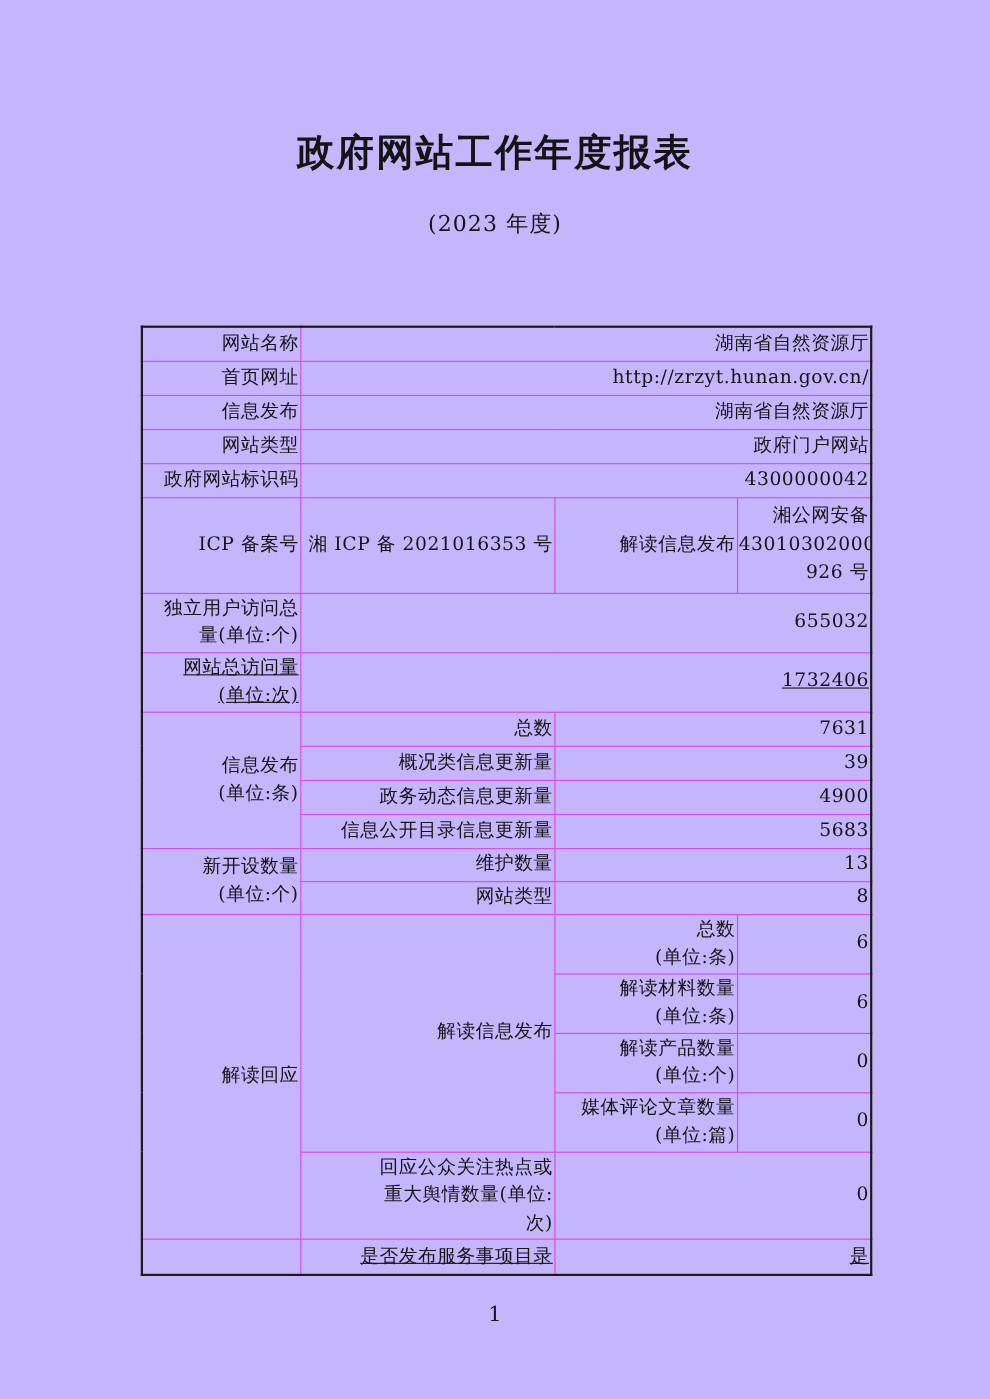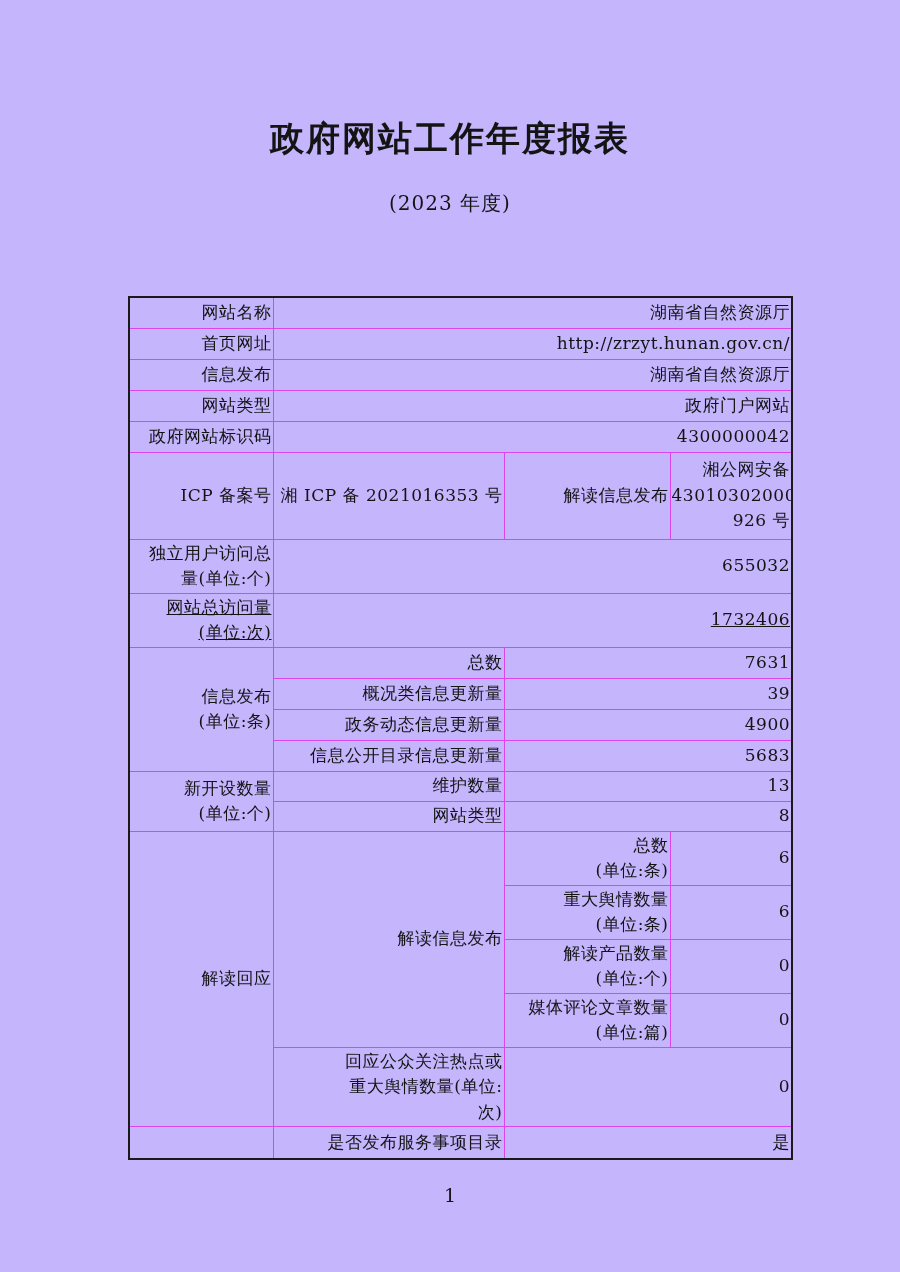--- a/index.html
+++ b/index.html
@@ -50,21 +50,21 @@
     white-space:pre-line;
     overflow:hidden;
   }
   td.al{text-align:left;}
   tr.h31{height:31px;}
   tr.h30{height:30px;}
   tr.h87{height:87px;}
   tr.h54{height:54px;}
   tr.h53{height:53px;text-decoration:underline;}
   tr.h71{height:71px;}
-  tr.h36{height:32px;}
+  tr.h36{height:32px;text-decoration:underline;}
   .page-number{
     position:absolute;top:1184px;left:0;width:100%;
     text-align:center;
     font-size:19px;
   }
 </style>
 </head>
 <body>
 
 <div class="page">
@@ -147,21 +147,21 @@
         <td colspan="2">8</td>
       </tr>
       <tr class="h54">
         <td rowspan="5">解读回应</td>
         <td rowspan="4">解读信息发布</td>
         <td>总数
 (单位:条)</td>
         <td>6</td>
       </tr>
       <tr class="h54">
-        <td>重大舆情数量
+        <td>解读材料数量
 (单位:条)</td>
         <td>6</td>
       </tr>
       <tr class="h54">
         <td>解读产品数量
 (单位:个)</td>
         <td>0</td>
       </tr>
       <tr class="h54">
         <td>媒体评论文章数量

